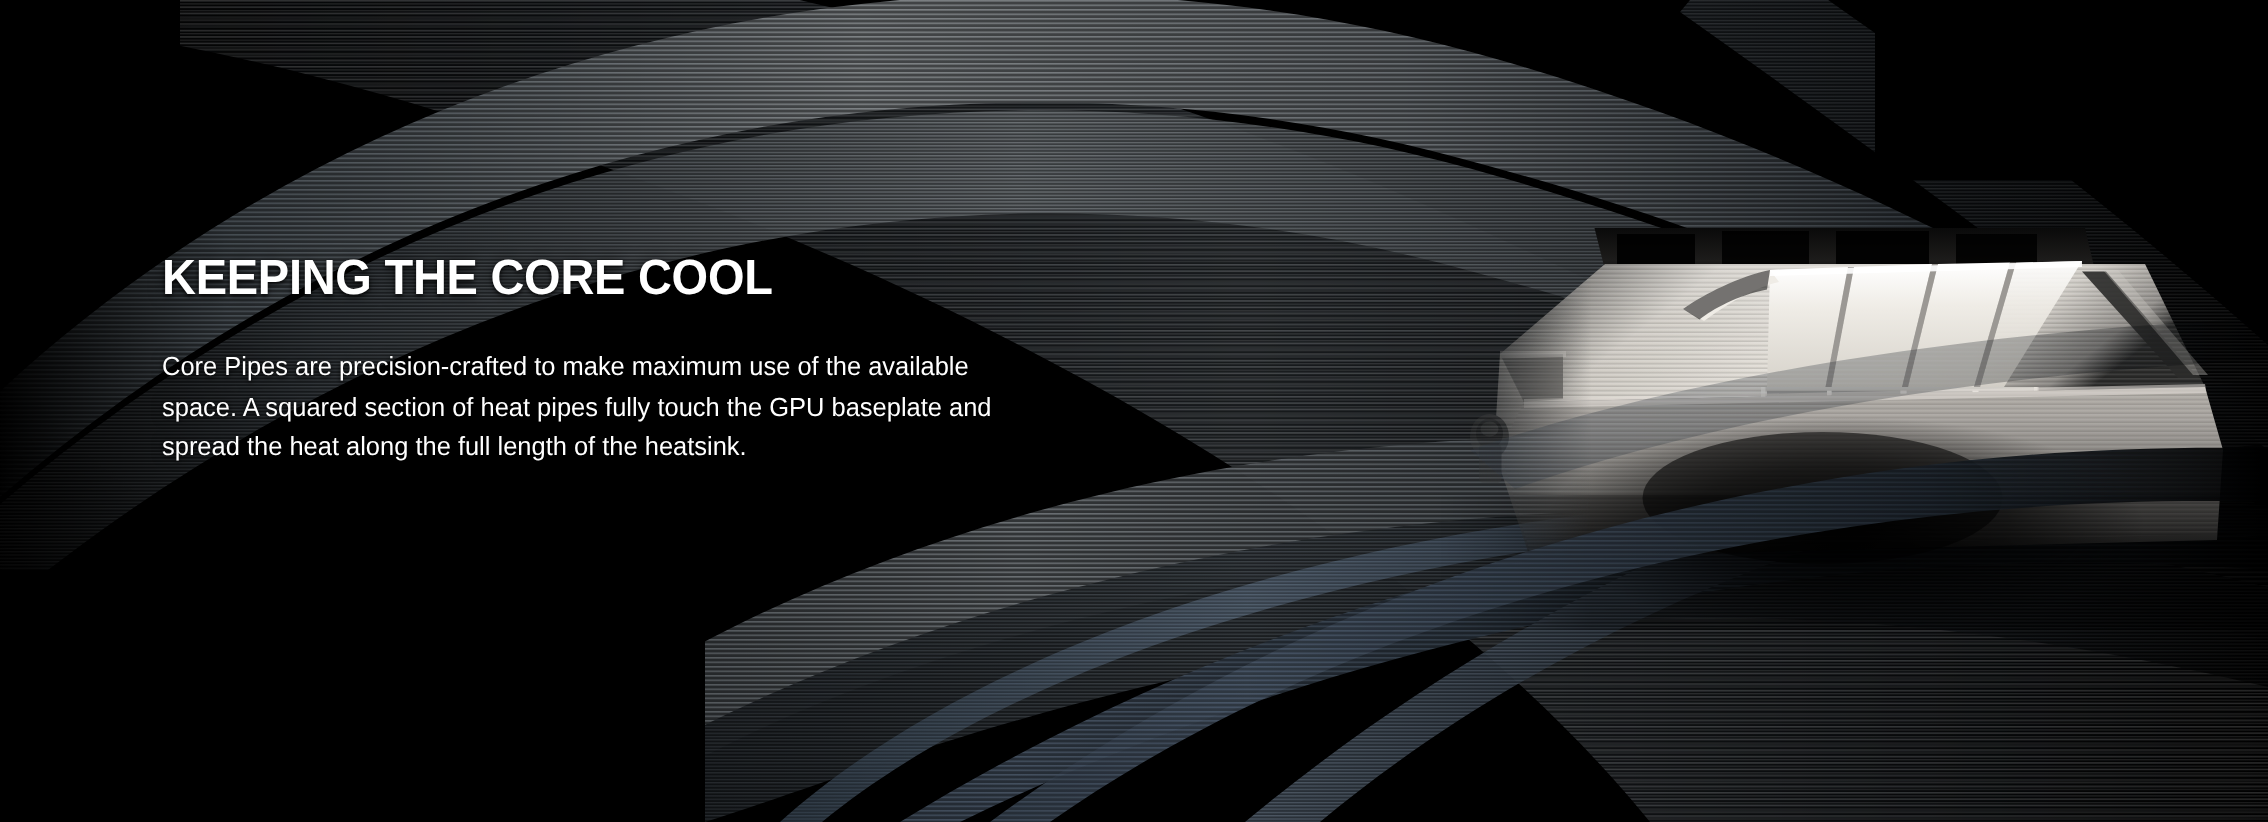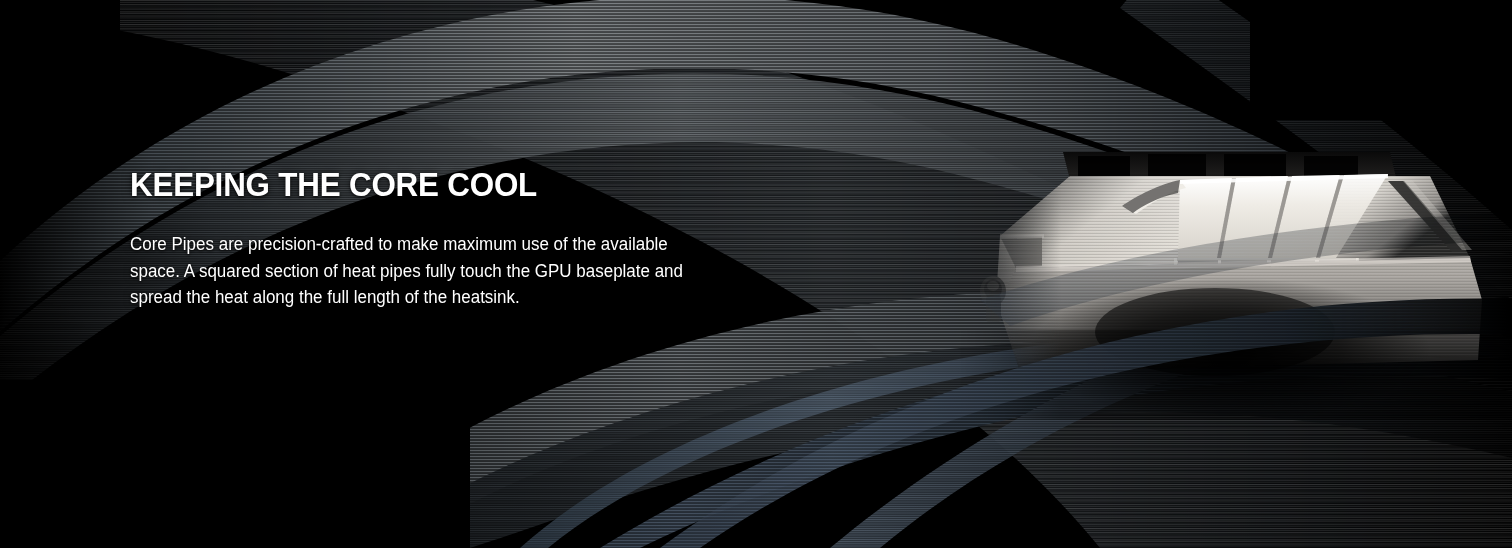--- a/index.html
+++ b/index.html
@@ -28,21 +28,21 @@
 
   
   .ribbons { z-index: 1; }
 
   
   .product { z-index: 2; }
 
   
   .copy {
     position: absolute;
-    left: 130px;
+    left: 108px;
     top: 165px;
     width: 620px;
     z-index: 5;
   }
 
   .headline {
     margin: 0;
     font-family: "Liberation Sans", sans-serif;
     font-size: 33px;
     font-weight: 700;

